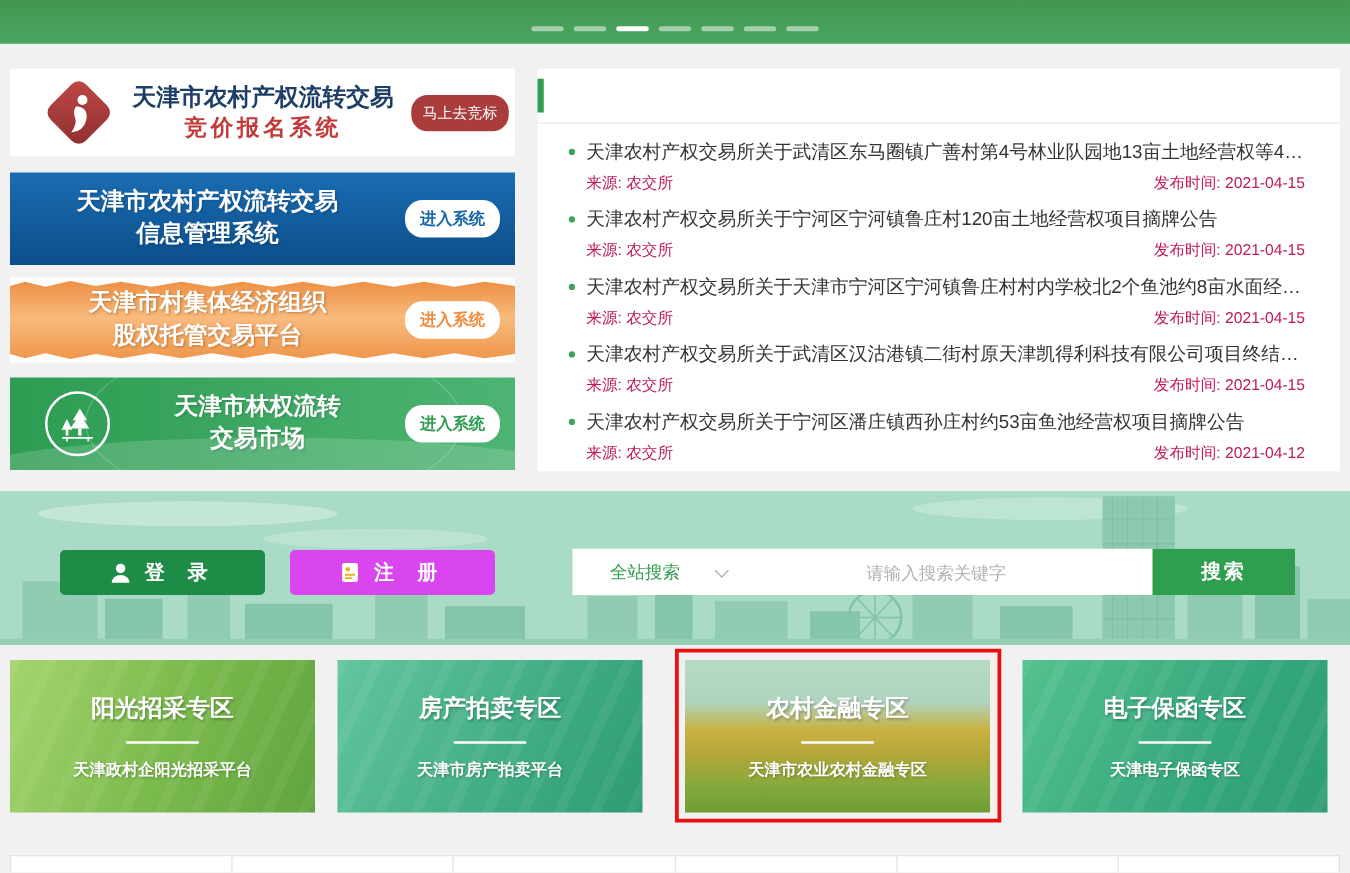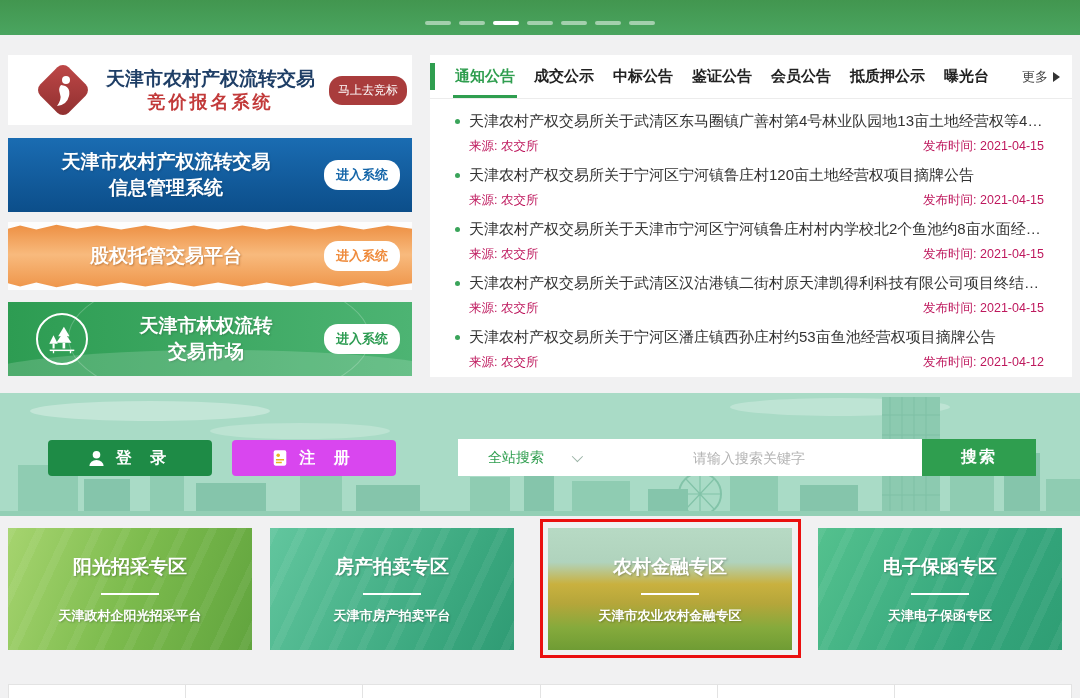--- a/index.html
+++ b/index.html
@@ -153,20 +153,21 @@
     <div class="banner-text">
       <div>天津市农村产权流转交易</div>
       <div>信息管理系统</div>
     </div>
     <button class="enter-btn">进入系统</button>
   </div>
 
   <div class="pcard equity-card">
     <div class="equity-torn">
       <div class="banner-text">
+        <div>天津市村集体经济组织</div>
         <div>股权托管交易平台</div>
       </div>
       <button class="enter-btn">进入系统</button>
     </div>
   </div>
 
   <div class="pcard forest-card">
     <div class="forest-icon">
       <svg width="34" height="34" viewBox="0 0 36 36">
         <path d="M20 5 L14 15 H26 Z" fill="#fff"></path>
@@ -180,33 +181,20 @@
     </div>
     <div class="banner-text">
       <div>天津市林权流转</div>
       <div>交易市场</div>
     </div>
     <button class="enter-btn">进入系统</button>
   </div>
 
   <div class="news-panel">
     <div class="accent-bar"></div>
-    <div class="tabs">
-      <span class="tab active">通知公告</span>
-      <span class="tab">成交公示</span>
-      <span class="tab">中标公告</span>
-      <span class="tab">鉴证公告</span>
-      <span class="tab">会员公告</span>
-      <span class="tab">抵质押公示</span>
-      <span class="tab">曝光台</span>
-      <span class="more-link">
-        <span>更多</span>
-        <span class="more-arrow"></span>
-      </span>
-    </div>
     <div class="tabs-divider"></div>
 
     <div class="news-list">
 
       <div class="news-item">
         <div class="news-title-row">
           <span class="bullet"></span>
           <span class="news-title">天津农村产权交易所关于武清区东马圈镇广善村第4号林业队园地13亩土地经营权等4个...</span>
         </div>
         <div class="news-meta">

